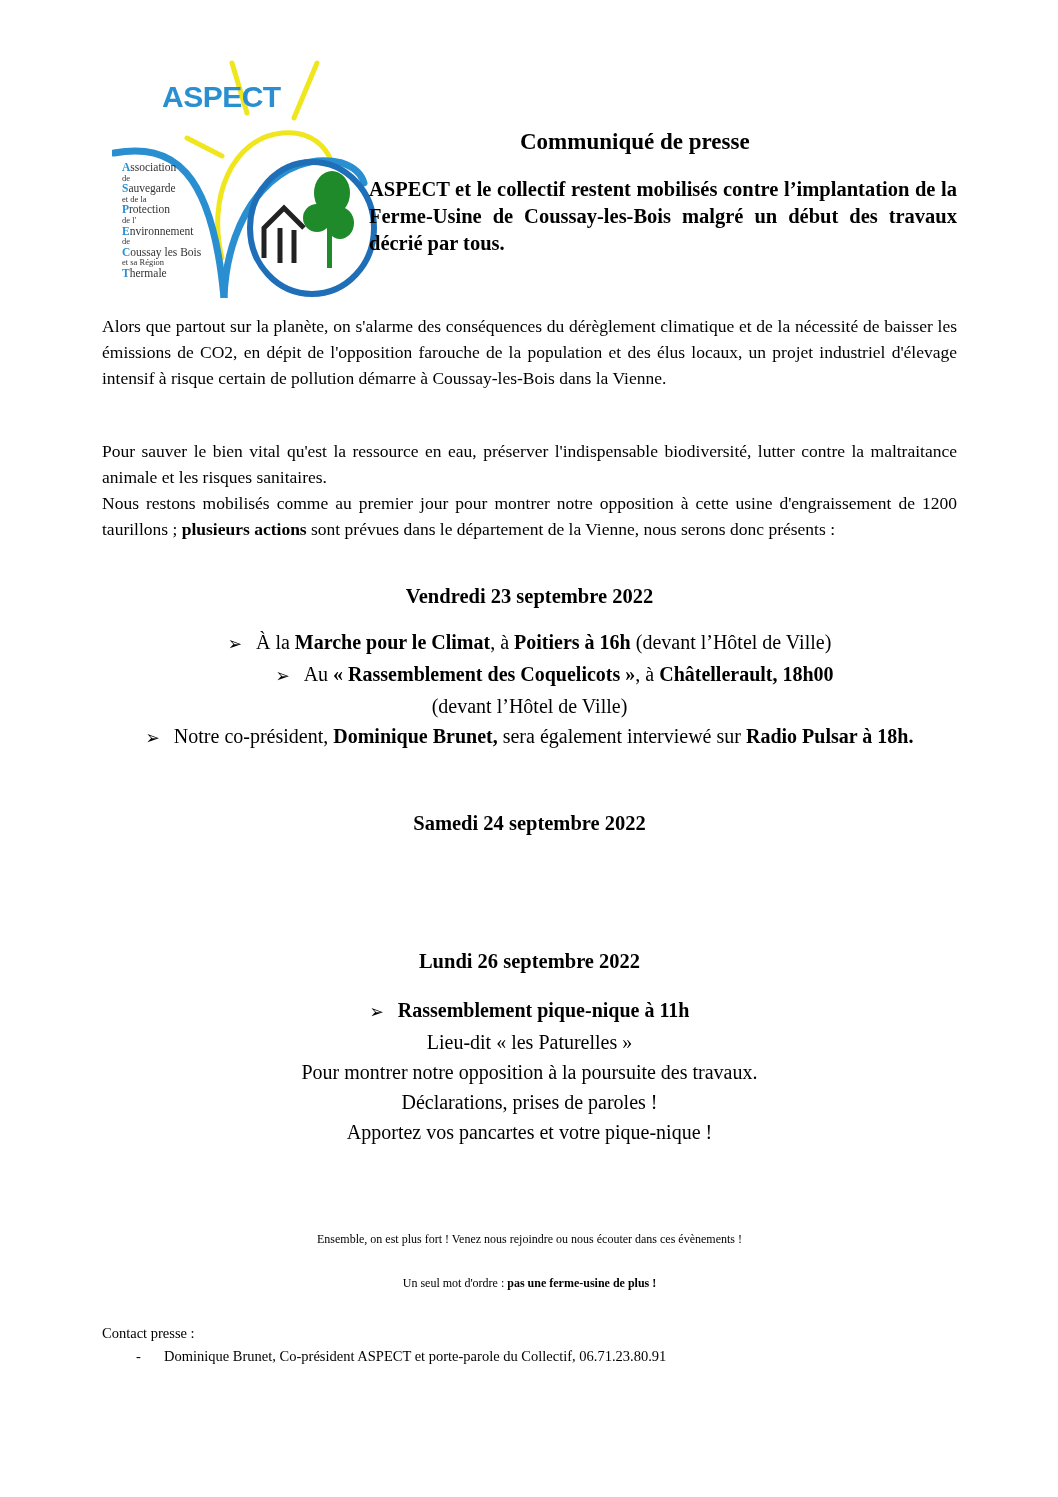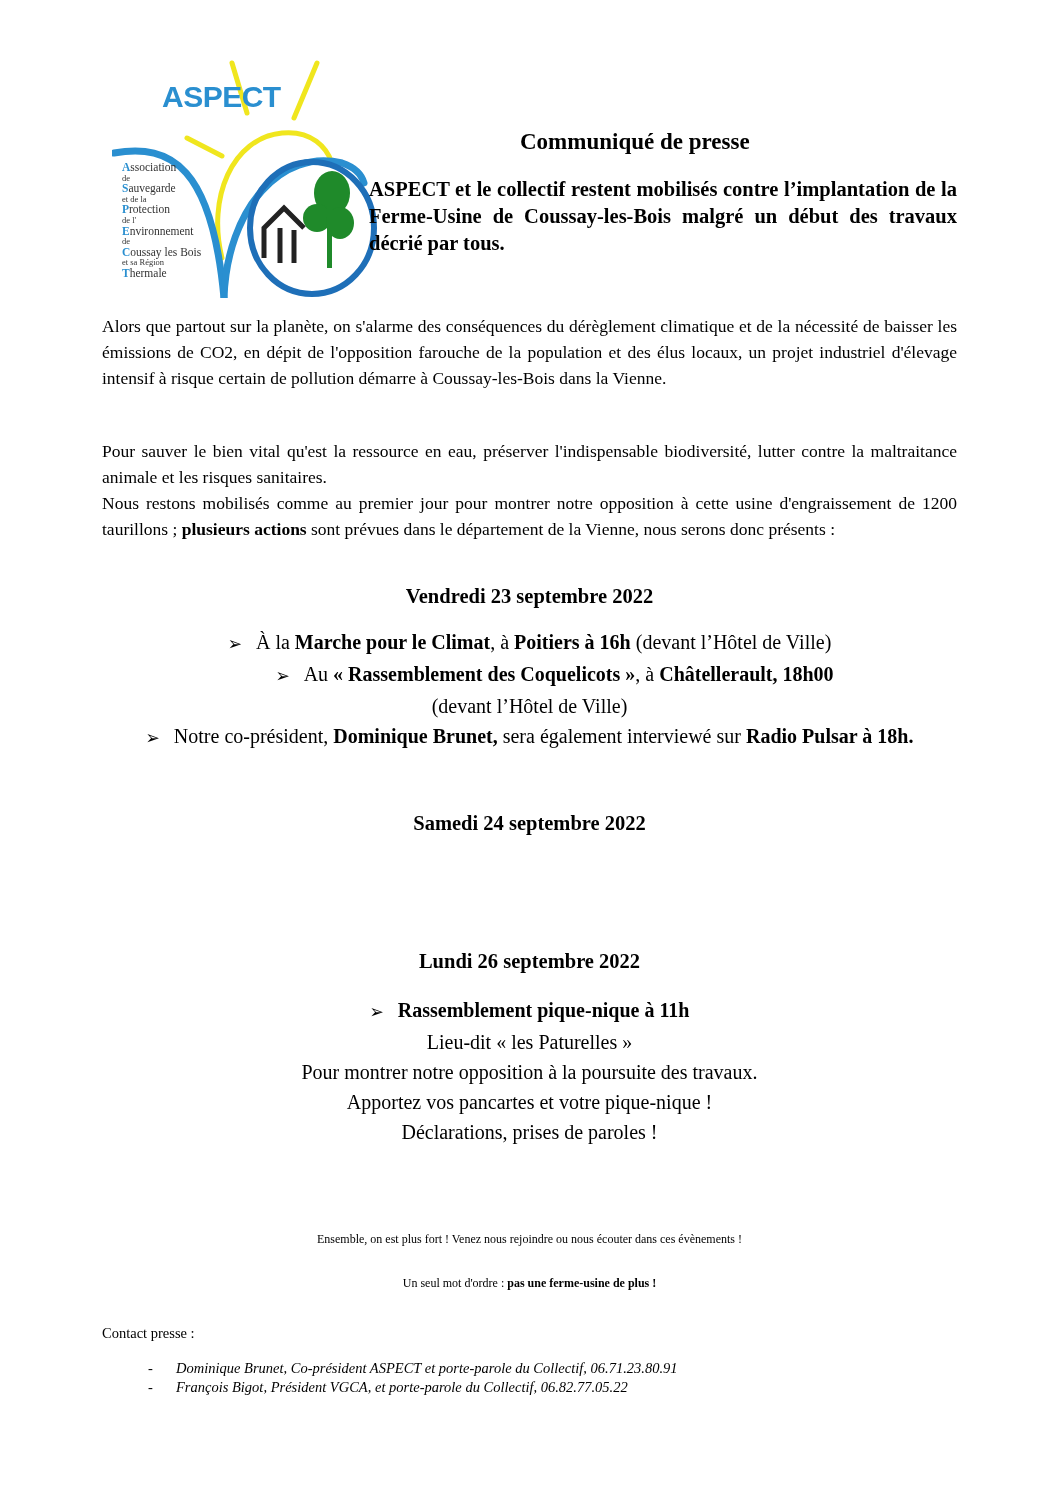--- a/index.html
+++ b/index.html
@@ -34,21 +34,21 @@
   .d2 { top:812px; }
   .e2 { top:853px; }
   .d3 { top:950px; }
   .e3 { top:995px; }
 
   .closing { font-size:12px; }
   .c1 { top:1232px; }
   .c2 { top:1276px; }
 
   .contact { left:102px; top:1324px; font-size:14.5px; line-height:19px; }
-  .contact ul { list-style:none; margin:16px; padding:0;font-style:italic; }
+  .contact ul { list-style:none; margin:4px; padding:0; }
   .contact li { padding-left:58px; position:relative; }
   .contact li::before { content:"-"; position:absolute; left:30px; }
 </style>
 </head>
 <body>
 
 <div class="abs logo">
   <svg width="270" height="240" viewBox="0 0 270 240">
 
     <g stroke="#f0e61e" stroke-width="5" fill="none" stroke-linecap="round">
@@ -113,26 +113,25 @@
 
 <div class="abs center date d2">Samedi 24 septembre 2022</div>
 <div class="abs center event e2">
 </div>
 
 <div class="abs center date d3">Lundi 26 septembre 2022</div>
 <div class="abs center event e3">
   <div><span class="arrow">➢</span><b>Rassemblement pique-nique à 11h</b></div>
   <div>Lieu-dit « les Paturelles »</div>
   <div>Pour montrer notre opposition à la poursuite des travaux.</div>
+  <div>Déclarations, prises de paroles !</div>
   <div>Apportez vos pancartes et votre pique-nique !</div>
-  <div>Déclarations, prises de paroles !</div>
 </div>
 
 <div class="abs center closing c1">Ensemble, on est plus fort ! Venez nous rejoindre ou nous écouter dans ces évènements !</div>
 <div class="abs center closing c2"><span>Un seul mot d'ordre : </span><b>pas une ferme-usine de plus !</b></div>
 
 <div class="abs contact">
   <div>Contact presse :</div>
   <ul>
     <li>Dominique Brunet, Co-président ASPECT et porte-parole du Collectif, 06.71.23.80.91</li>
-    <li>François Bigot, Président VGCA, et porte-parole du Collectif, 06.82.77.05.22</li>
   </ul>
 </div>
 
 </body></html>

